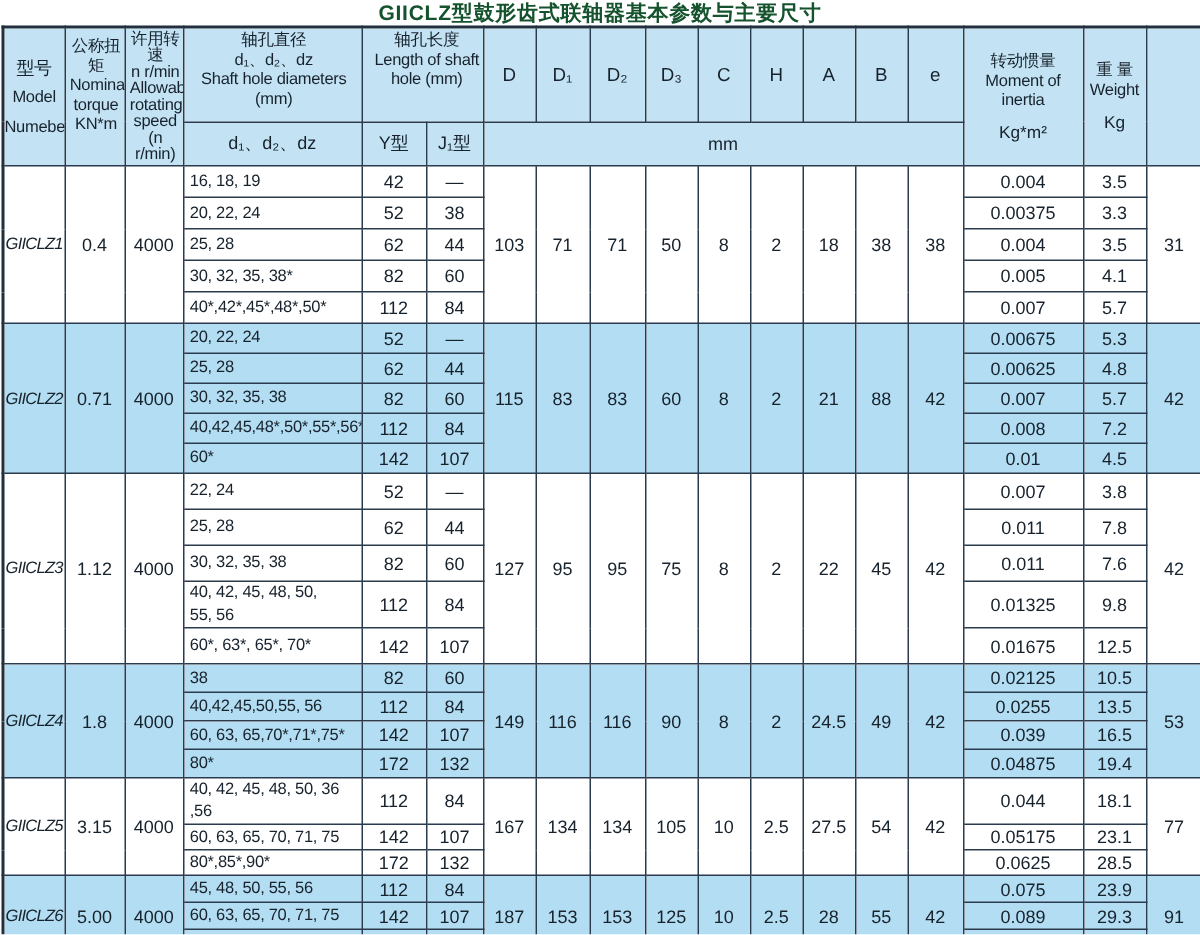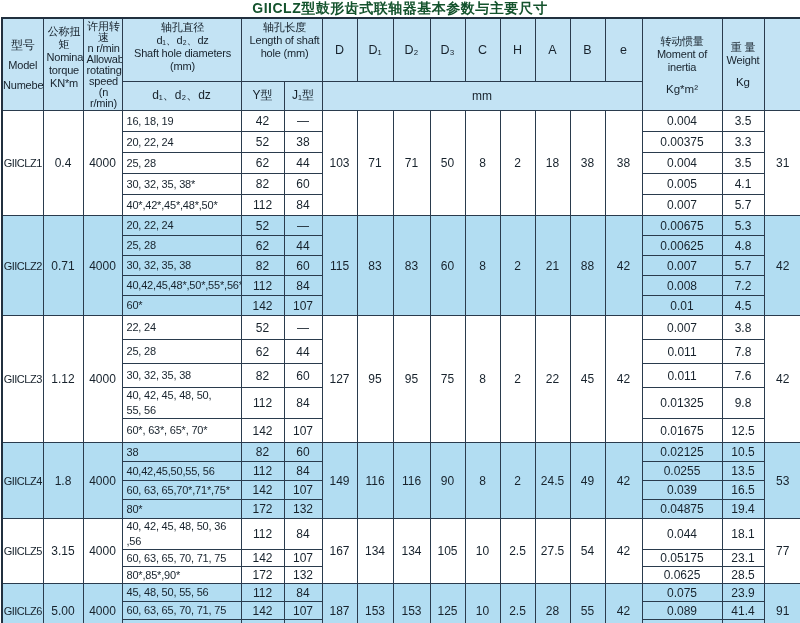--- a/index.html
+++ b/index.html
@@ -14,21 +14,21 @@
   .hl{font-size:11px;line-height:13px;letter-spacing:-.2px;}
   .h-left{text-align:center;padding:2px 1px 1px 3px;vertical-align:top;}
   .h-model{vertical-align:middle;}
   .h-model .hl{line-height:20px;}
   .h-model .zh-big{font-size:12px;}
   .h-speed .hl{line-height:11px;}
   .h-dim{height:44px;font-size:12.5px;}
   .h-sub{height:25px;font-size:12px;}
   .h-unitcell .unit{margin-top:9px;font-size:11.5px;}
   .h-grease .hl{line-height:13px;padding-left:46px;}
-  .td-model{font-size:11px;letter-spacing:-.5px;}
+  .td-model{font-size:11px;letter-spacing:-.5px;font-style:italic;}
   .td-d{text-align:left;padding-left:4px;white-space:pre-line;line-height:15px;font-size:11px;letter-spacing:-.2px;margin-top:24px;}
   .blk0 td{height:20px}.blk1 td{height:19px}.blk2 td{height:23px}
   .blk3 td{height:18px}.blk4 td{height:16px}.blk5 td{height:17px}
 </style>
 </head>
 <body>
 
 <div class="page">
   <h1 class="title">GIICLZ型鼓形齿式联轴器基本参数与主要尺寸</h1>
   <table id="spec">
@@ -367,21 +367,21 @@
           <td rowspan="3">42</td>
           <td>0.075</td>
           <td>23.9</td>
           <td rowspan="3">91</td>
         </tr>
         <tr>
           <td class="td-d">60, 63, 65, 70, 71, 75</td>
           <td>142</td>
           <td>107</td>
           <td>0.089</td>
-          <td>41.4</td>
+          <td>29.3</td>
         </tr>
         <tr>
           <td class="td-d">80, 85, 90,95*</td>
           <td>172</td>
           <td>132</td>
           <td>0.10425</td>
           <td>35.4</td>
         </tr>
       </tbody>
     </table>

